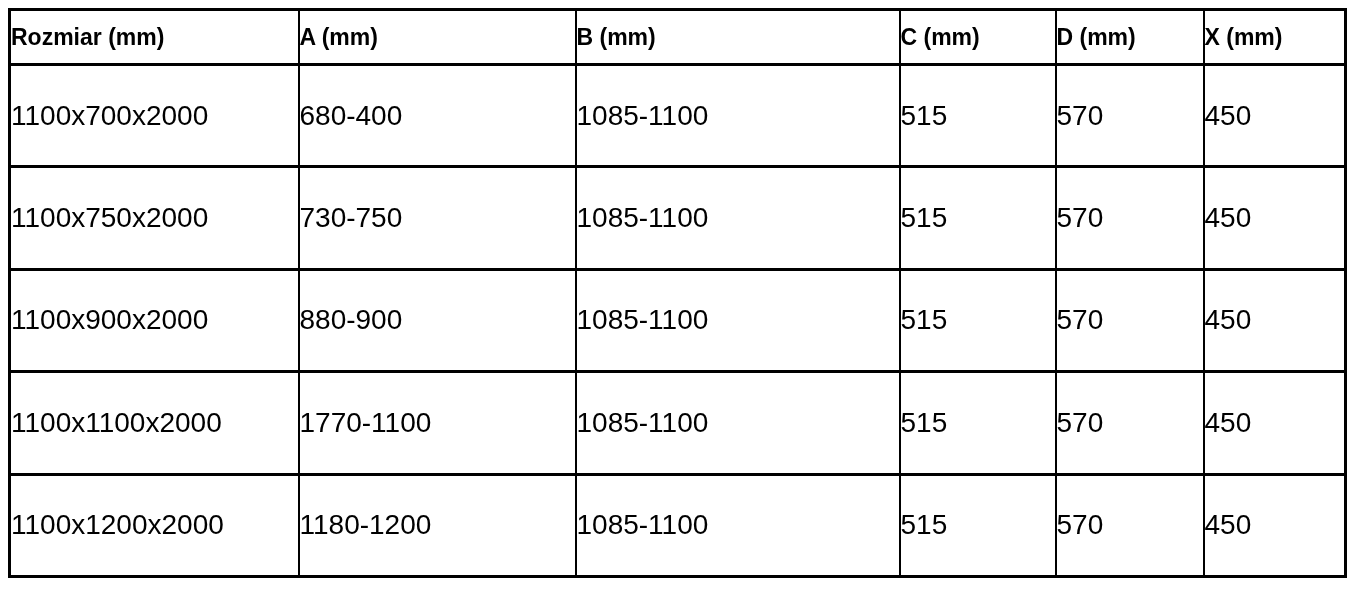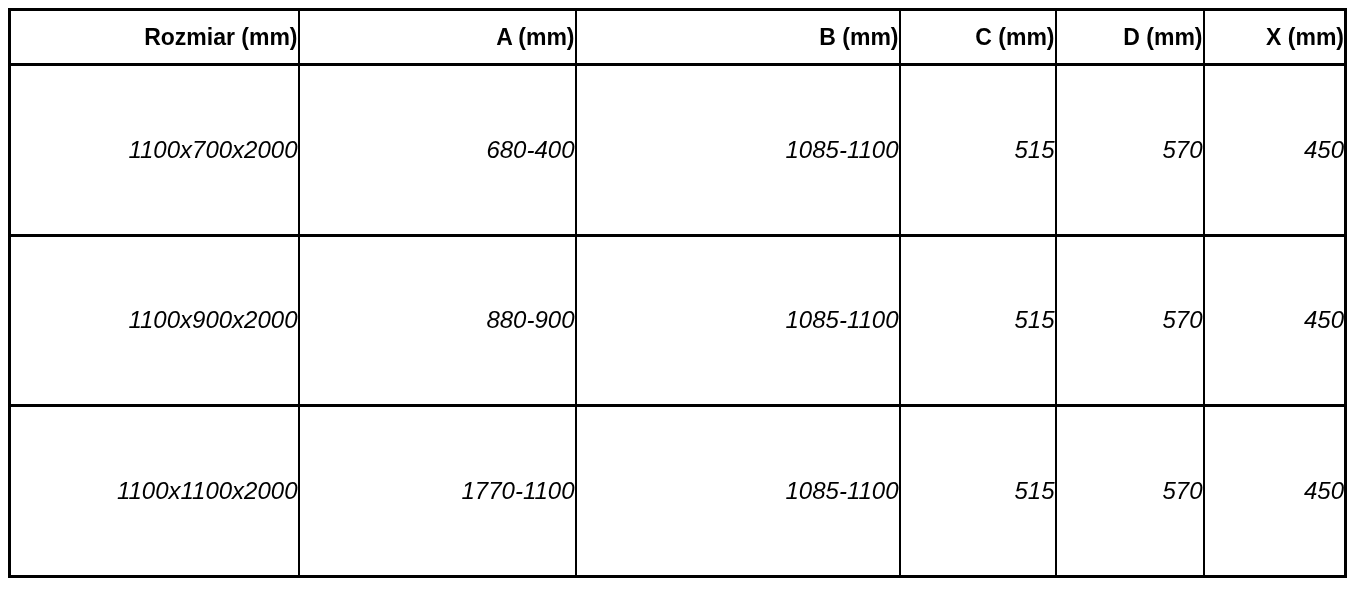--- a/index.html
+++ b/index.html
@@ -24,38 +24,37 @@
     border-collapse: collapse;
     table-layout: fixed;
     border: 3px solid #000000;
   }
   .spec-table th,
   .spec-table td {
     border-left: 2px solid #000000;
     border-right: 2px solid #000000;
     border-top: 3px solid #000000;
     border-bottom: 3px solid #000000;
-    text-align: right;
+    text-align: left;
     vertical-align: middle;
     color: #000000;
     background: #ffffff;
     padding: 0;
     overflow: hidden;
     white-space: nowrap;
   }
   .spec-table th {
     font-size: 23px;
     font-weight: bold;
     height: 52px;
   }
   .spec-table td {
-    font-size: 24px;
+    font-size: 28px;
     font-weight: normal;
     height: 58px;
-    font-style: italic;
   }
   col.c-rozmiar { width: 289px; }
   col.c-a       { width: 277px; }
   col.c-b       { width: 324px; }
   col.c-c       { width: 156px; }
   col.c-d       { width: 148px; }
   col.c-x       { width: 142px; }
 </style>
 </head>
 <body>
@@ -83,30 +82,46 @@
     <tbody id="spec-table-body">
         <tr>
           <td>1100x700x2000</td>
           <td>680-400</td>
           <td>1085-1100</td>
           <td>515</td>
           <td>570</td>
           <td>450</td>
         </tr>
         <tr>
+          <td>1100x750x2000</td>
+          <td>730-750</td>
+          <td>1085-1100</td>
+          <td>515</td>
+          <td>570</td>
+          <td>450</td>
+        </tr>
+        <tr>
           <td>1100x900x2000</td>
           <td>880-900</td>
           <td>1085-1100</td>
           <td>515</td>
           <td>570</td>
           <td>450</td>
         </tr>
         <tr>
           <td>1100x1100x2000</td>
           <td>1770-1100</td>
           <td>1085-1100</td>
           <td>515</td>
           <td>570</td>
           <td>450</td>
         </tr>
+        <tr>
+          <td>1100x1200x2000</td>
+          <td>1180-1200</td>
+          <td>1085-1100</td>
+          <td>515</td>
+          <td>570</td>
+          <td>450</td>
+        </tr>
       </tbody>
   </table>
 </div>
 
 </body></html>

